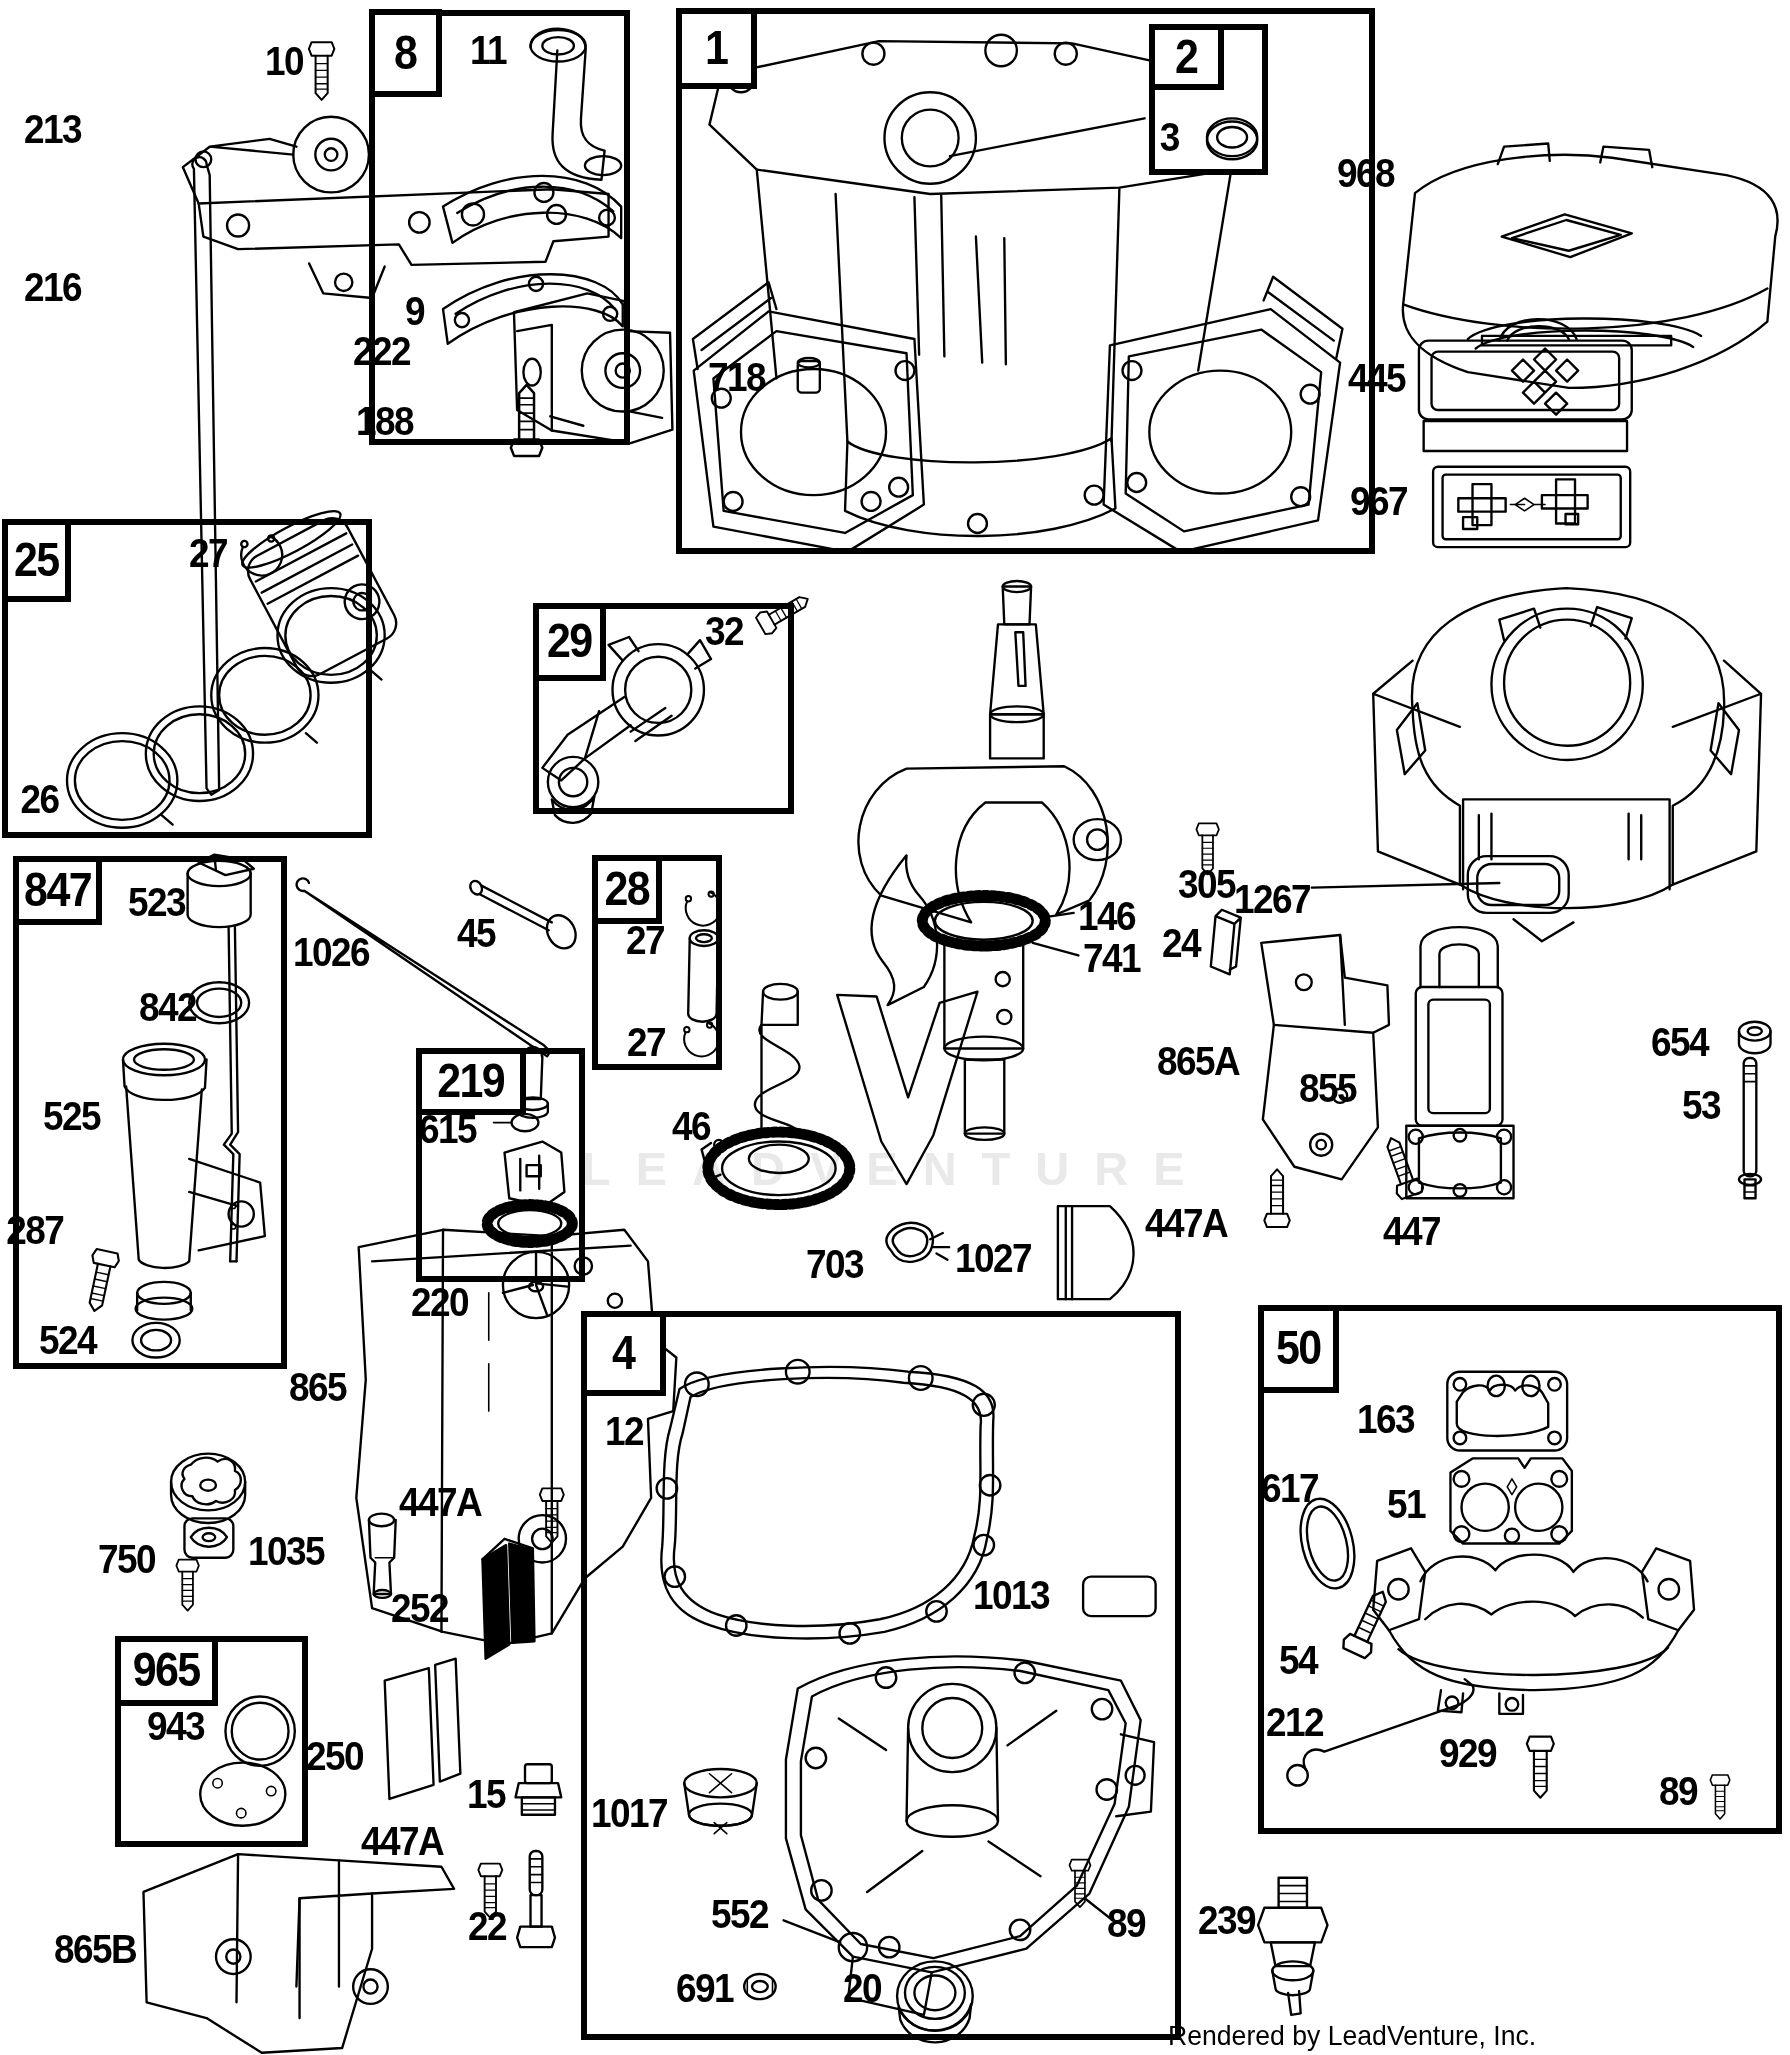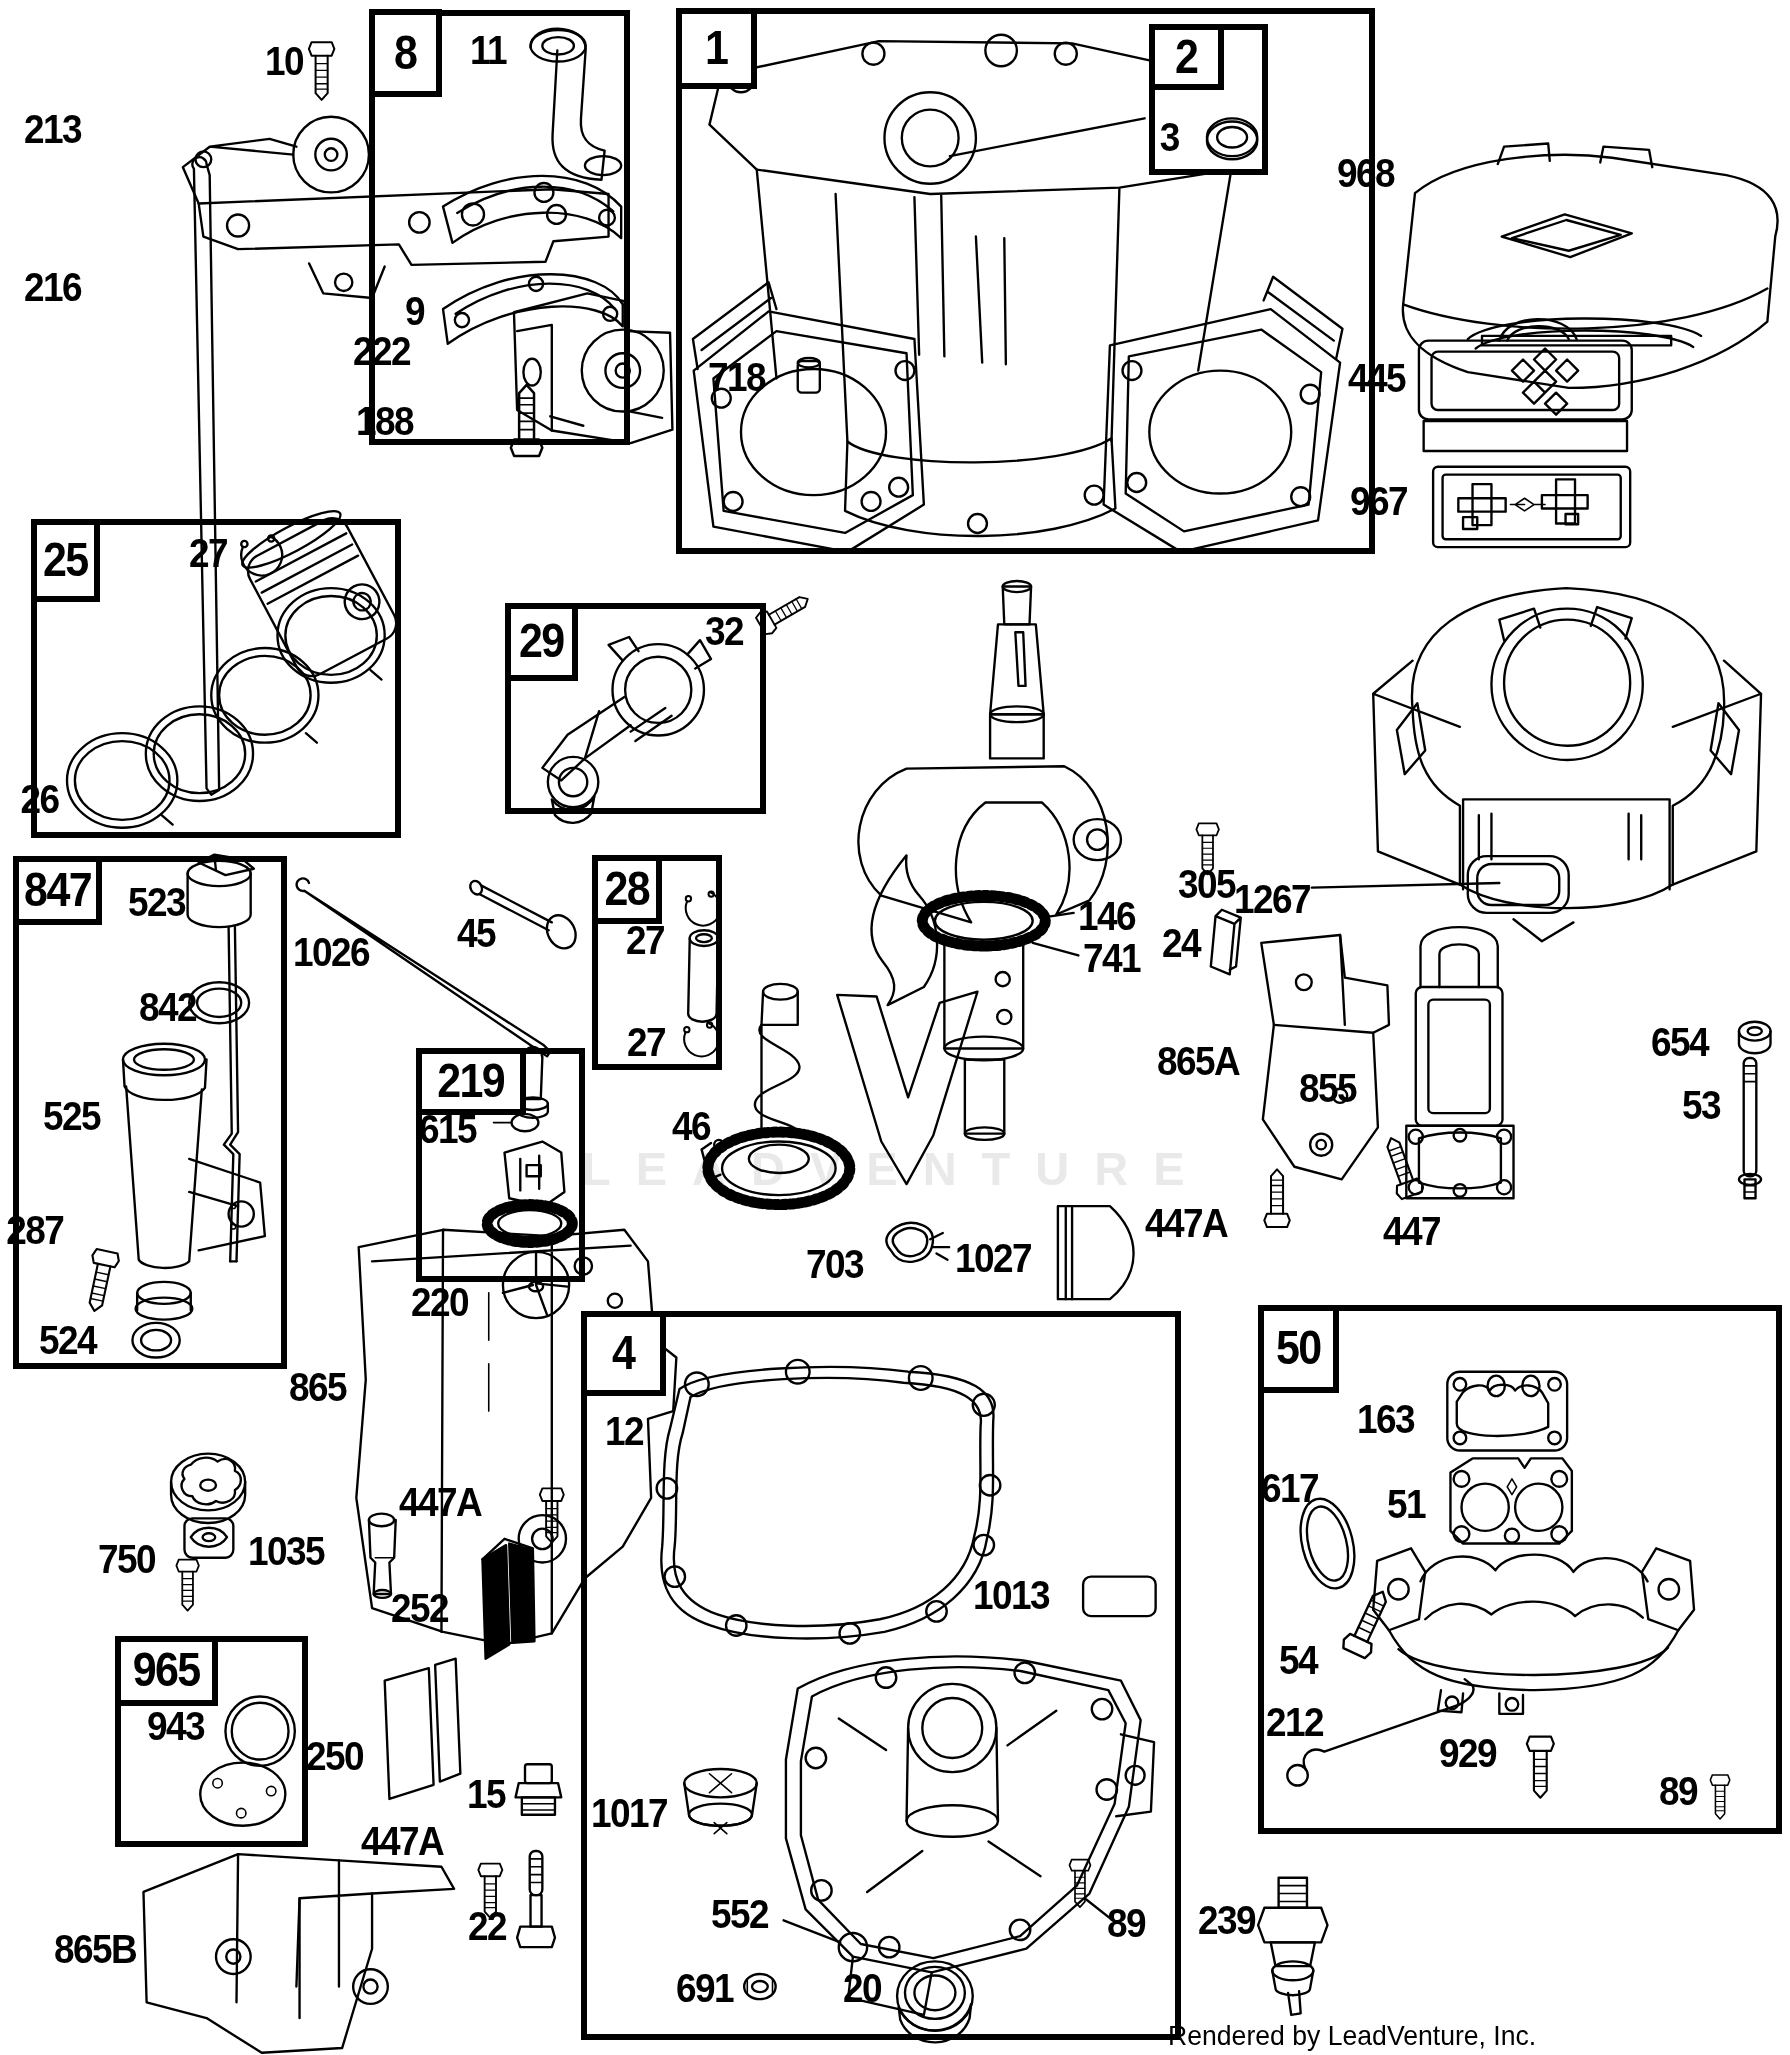--- a/index.html
+++ b/index.html
@@ -661,26 +661,26 @@
       </div>
     <div class="b2label lbl" style="left:4.7px;top:85px">3</div>
     <svg width="107" height="139" viewBox="0 0 136 176" style="position:absolute;left:0;top:0">
       <g fill="none" stroke="#000" stroke-width="3">
         <ellipse cx="98" cy="140" rx="32" ry="24"></ellipse>
           <ellipse cx="98" cy="136" rx="32" ry="24"></ellipse>
         <ellipse cx="98" cy="136" rx="19" ry="13"></ellipse>
       </g>
     </svg>
   </div>
-  <div class="pbox" style="left:31px;top:519px;width:358px;height:307px">
+  <div class="pbox" style="left:2px;top:519px;width:358px;height:307px">
     <div class="numbox" style="width:57px;height:71px">
         <span>25</span>
       </div>
   </div>
-  <div class="pbox" style="left:505px;top:603px;width:249px;height:199px">
+  <div class="pbox" style="left:533px;top:603px;width:249px;height:199px">
     <div class="numbox" style="width:61px;height:66px">
         <span>29</span>
       </div>
   </div>
   <div class="pbox" style="left:592px;top:855px;width:118px;height:203px">
     <div class="numbox" style="width:58px;height:57px">
         <span>28</span>
       </div>
   </div>
   <div class="pbox" style="left:13.4px;top:856px;width:262px;height:501px">

